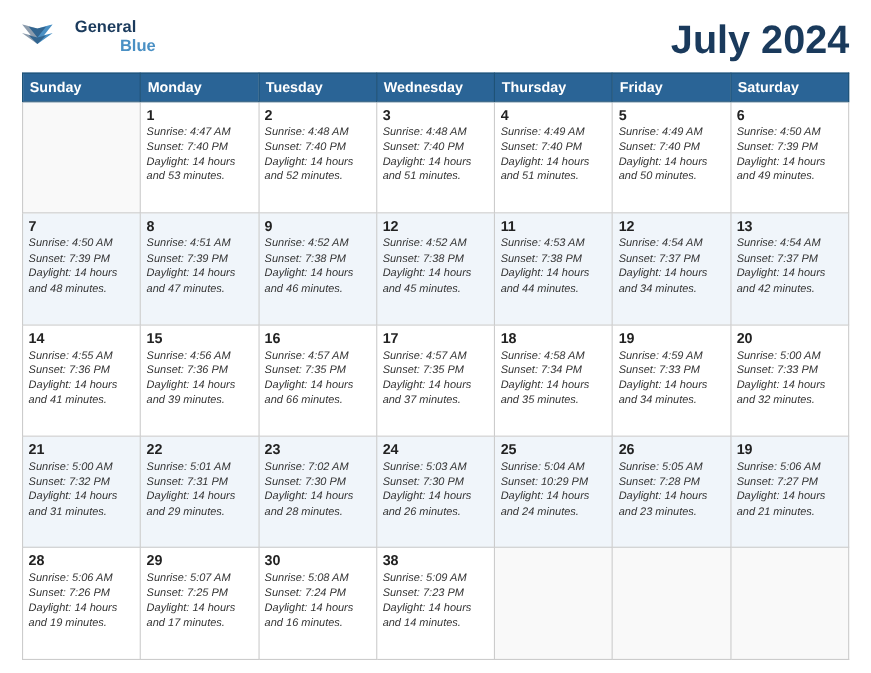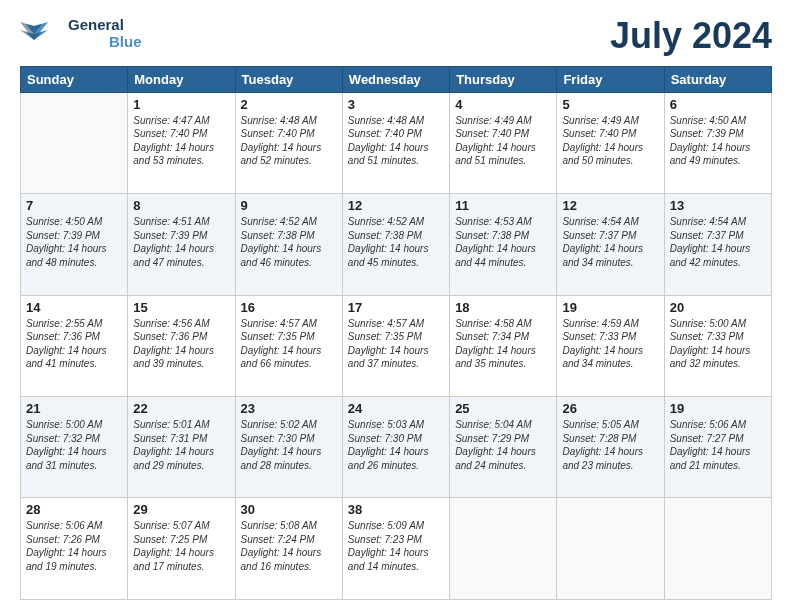--- a/index.html
+++ b/index.html
@@ -174,21 +174,21 @@
             <div class="cell-info"><span>Sunrise: 4:54 AM</span><br><span>Sunset: 7:37 PM</span><br><span>Daylight: 14 hours</span><br><span>and 34 minutes.</span></div>
           </td>
           <td>
             <span class="day-number">13</span>
             <div class="cell-info"><span>Sunrise: 4:54 AM</span><br><span>Sunset: 7:37 PM</span><br><span>Daylight: 14 hours</span><br><span>and 42 minutes.</span></div>
           </td>
         </tr>
         <tr>
           <td>
             <span class="day-number">14</span>
-            <div class="cell-info"><span>Sunrise: 2:55 AM</span><br><span>Sunset: 7:36 PM</span><br><span>Daylight: 14 hours</span><br><span>and 41 minutes.</span></div>
+            <div class="cell-info"><span>Sunrise: 4:55 AM</span><br><span>Sunset: 7:36 PM</span><br><span>Daylight: 14 hours</span><br><span>and 41 minutes.</span></div>
           </td>
           <td>
             <span class="day-number">15</span>
             <div class="cell-info"><span>Sunrise: 4:56 AM</span><br><span>Sunset: 7:36 PM</span><br><span>Daylight: 14 hours</span><br><span>and 39 minutes.</span></div>
           </td>
           <td>
             <span class="day-number">16</span>
             <div class="cell-info"><span>Sunrise: 4:57 AM</span><br><span>Sunset: 7:35 PM</span><br><span>Daylight: 14 hours</span><br><span>and 66 minutes.</span></div>
           </td>
           <td>
@@ -212,29 +212,29 @@
           <td>
             <span class="day-number">21</span>
             <div class="cell-info"><span>Sunrise: 5:00 AM</span><br><span>Sunset: 7:32 PM</span><br><span>Daylight: 14 hours</span><br><span>and 31 minutes.</span></div>
           </td>
           <td>
             <span class="day-number">22</span>
             <div class="cell-info"><span>Sunrise: 5:01 AM</span><br><span>Sunset: 7:31 PM</span><br><span>Daylight: 14 hours</span><br><span>and 29 minutes.</span></div>
           </td>
           <td>
             <span class="day-number">23</span>
-            <div class="cell-info"><span>Sunrise: 5:02 AM</span><br><span>Sunset: 7:30 PM</span><br><span>Daylight: 14 hours</span><br><span>and 28 minutes.</span></div>
+            <div class="cell-info"><span>Sunrise: 7:02 AM</span><br><span>Sunset: 7:30 PM</span><br><span>Daylight: 14 hours</span><br><span>and 28 minutes.</span></div>
           </td>
           <td>
             <span class="day-number">24</span>
             <div class="cell-info"><span>Sunrise: 5:03 AM</span><br><span>Sunset: 7:30 PM</span><br><span>Daylight: 14 hours</span><br><span>and 26 minutes.</span></div>
           </td>
           <td>
             <span class="day-number">25</span>
-            <div class="cell-info"><span>Sunrise: 5:04 AM</span><br><span>Sunset: 7:29 PM</span><br><span>Daylight: 14 hours</span><br><span>and 24 minutes.</span></div>
+            <div class="cell-info"><span>Sunrise: 5:04 AM</span><br><span>Sunset: 10:29 PM</span><br><span>Daylight: 14 hours</span><br><span>and 24 minutes.</span></div>
           </td>
           <td>
             <span class="day-number">26</span>
             <div class="cell-info"><span>Sunrise: 5:05 AM</span><br><span>Sunset: 7:28 PM</span><br><span>Daylight: 14 hours</span><br><span>and 23 minutes.</span></div>
           </td>
           <td>
             <span class="day-number">19</span>
             <div class="cell-info"><span>Sunrise: 5:06 AM</span><br><span>Sunset: 7:27 PM</span><br><span>Daylight: 14 hours</span><br><span>and 21 minutes.</span></div>
           </td>
         </tr>

